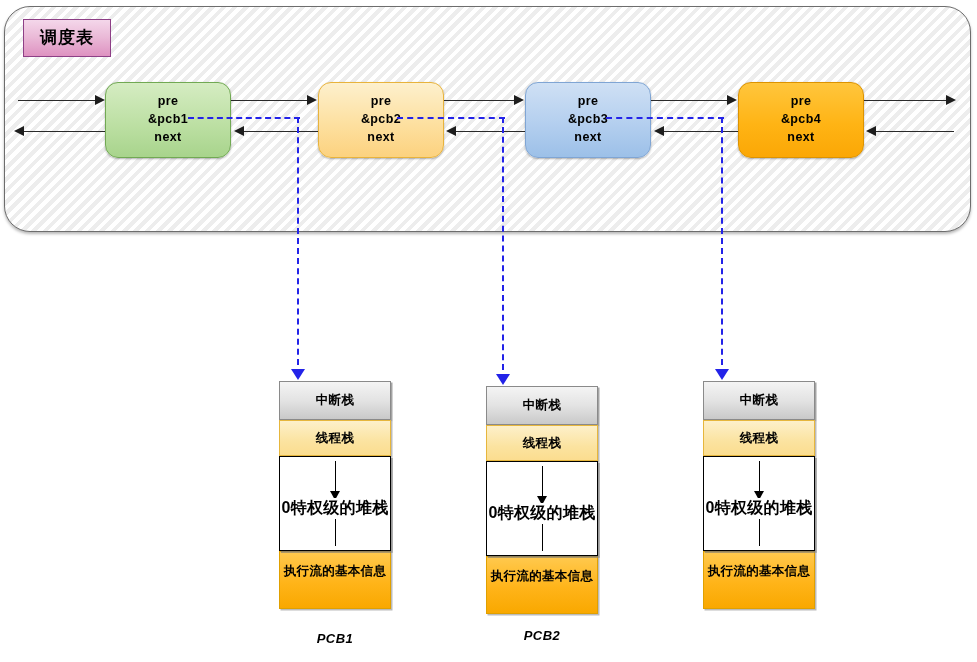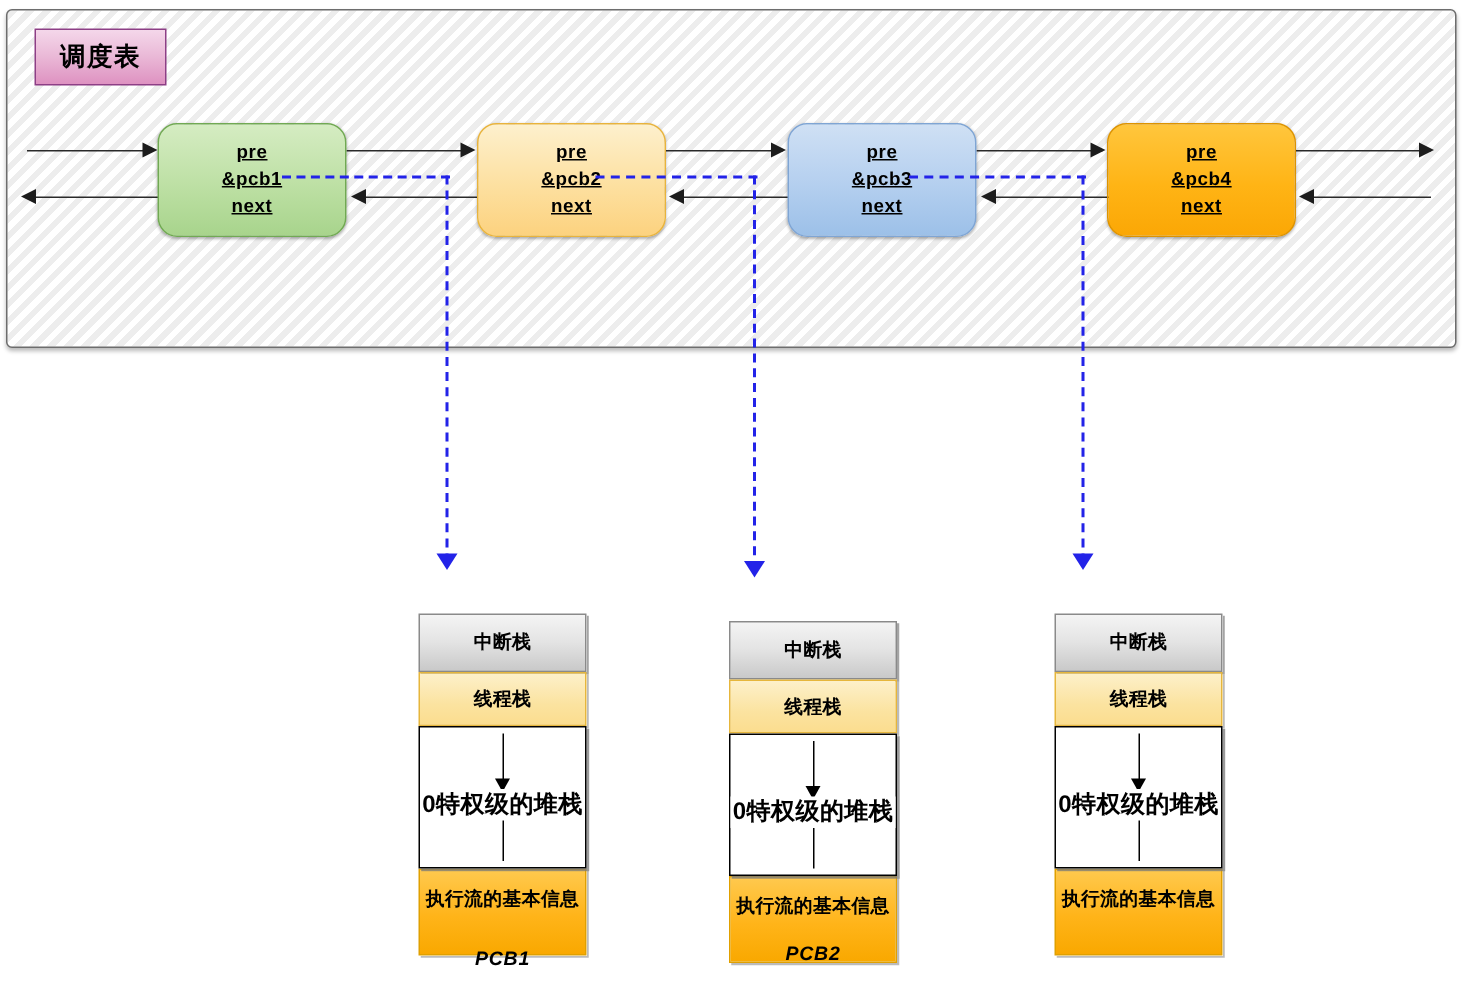--- a/index.html
+++ b/index.html
@@ -20,21 +20,21 @@
 
   
   #scheduler-panel {
     position: absolute;
     left: 4px;
     top: 6px;
     width: 967px;
     height: 226px;
     box-sizing: border-box;
     border: 1.6px solid #6d6d6d;
-    border-radius: 4px;
+    border-radius: 26px;
     background-color: #f7f7f7;
     background-image: repeating-linear-gradient(
         -45deg,
         #ffffff 0px, #ffffff 4px,
         #ededed 4px, #ededed 8px);
     box-shadow: 0 2px 3px rgba(0,0,0,0.28);
   }
 
   #scheduler-title {
     position: absolute;
@@ -62,21 +62,21 @@
     border-radius: 13px;
     text-align: center;
     font-size: 12.5px;
     font-weight: bold;
     color: #000000;
     line-height: 18px;
     padding-top: 9px;
     letter-spacing: 0.4px;
     box-shadow: 0 1px 2px rgba(0,0,0,0.3);
   }
-  .pcb-node .ln { display: block; text-decoration: underline; }
+  .pcb-node .ln { display: block; }
 
   #pcb-node-1 {
     left: 105px; top: 82px;
     border: 1.6px solid #71a953;
     background: linear-gradient(to bottom, #d5ecc2 0%, #bde0a4 55%, #a8d48c 100%);
   }
   #pcb-node-2 {
     left: 318px; top: 82px;
     border: 1.6px solid #e8b33c;
     background: linear-gradient(to bottom, #fdf0cd 0%, #fde0a0 55%, #fcd27f 100%);
@@ -145,21 +145,20 @@
     font-weight: bold;
     color: #000000;
     letter-spacing: 0.3px;
   }
   .seg-interrupt {
     height: 39px;
     line-height: 37px;
     border: 1.6px solid #8a8a8a;
     background: linear-gradient(to bottom, #f4f4f4 0%, #e3e3e3 50%, #c9c9c9 100%);
     box-shadow: 1.5px 1.5px 0 rgba(90,90,90,0.55);
-    margin-top: 28px;
   }
   .seg-thread {
     height: 36px;
     line-height: 34px;
     border: 1.6px solid #e6b63c;
     background: linear-gradient(to bottom, #fdf0ca 0%, #fbe3a0 60%, #fbdd8f 100%);
     box-shadow: 1.5px 1.5px 0 rgba(120,120,120,0.5);
   }
   .seg-middle {
     position: relative;

